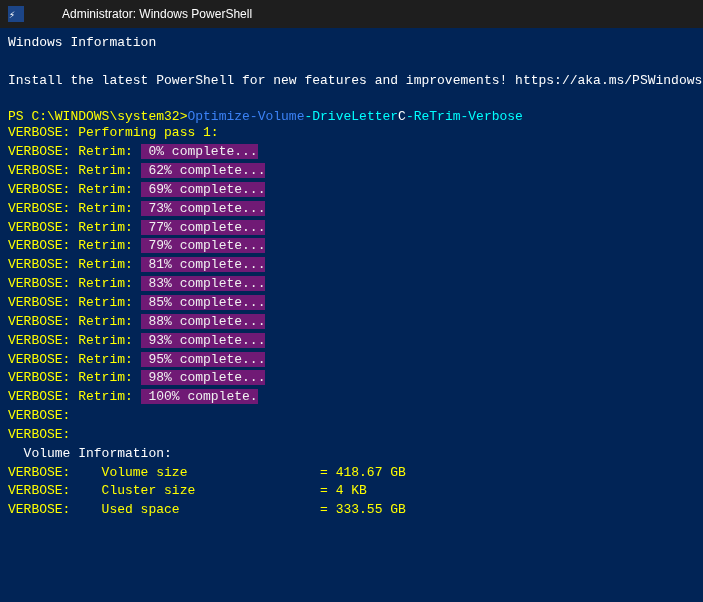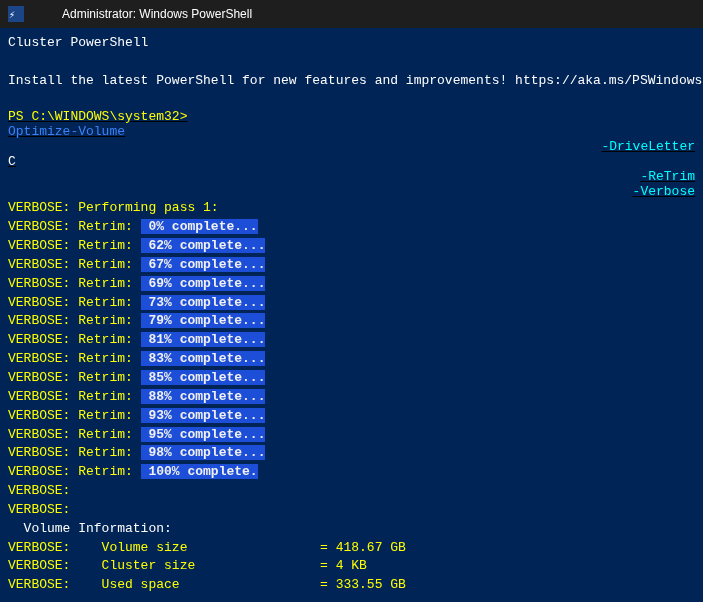--- a/index.html
+++ b/index.html
@@ -57,45 +57,43 @@
     .line.yellow {
       color: #ffff00;
     }
 
     .line.white {
       color: #ffffff;
     }
 
     .cmd-line {
       display: flex;
-      flex-direction: column;
-      text-decoration: underline;
+      flex-direction: row;
     }
 
     .cmd-prefix {
       color: #ffff00;
     }
 
     .cmd-main {
       color: #3b82f6;
     }
 
     .cmd-param {
       color: #00ffff;
       text-align: right;
     }
 
     .cmd-value {
       color: #ffffff;
     }
 
     .highlight-bg {
-      background: #1d4ed8;
+      background: #701a75;
       color: #f0f0f0;
-      font-weight: bold;
     }
 
     .verbose-label {
       color: #ffff00;
       margin-top: 41px;
     }
   </style>
 </head>
 <body>
 
@@ -103,41 +101,41 @@
   <div class="title-bar-icon">
     <svg width="16" height="16" viewBox="0 0 16 16">
       <rect width="16" height="16" fill="#1c4587"></rect>
       <text x="1" y="12" font-size="10" fill="white" font-family="monospace">⚡</text>
     </svg>
   </div>
   <span class="title-bar-text">Administrator: Windows PowerShell</span>
 </div>
 
 <div class="terminal">
-  <div class="line white">Cluster PowerShell</div>
+  <div class="line white">Windows Information</div>
   <div class="line">&nbsp;</div>
   <div class="line white">Install the latest PowerShell for new features and improvements! https://aka.ms/PSWindows</div>
   <div class="line">&nbsp;</div>
 
   <div class="cmd-line">
     <span class="cmd-prefix">PS C:\WINDOWS\system32&gt; </span>
       <span class="cmd-main">Optimize-Volume</span>
       <span class="cmd-param"> -DriveLetter</span>
       <span class="cmd-value"> C</span>
       <span class="cmd-param"> -ReTrim</span>
       <span class="cmd-param"> -Verbose</span>
   </div>
 
   <div class="line yellow">VERBOSE: Performing pass 1:</div>
 
   <div class="line"><span class="verbose-label">VERBOSE: Retrim: </span><span class="highlight-bg"> 0% complete...</span></div>
   <div class="line"><span class="verbose-label">VERBOSE: Retrim: </span><span class="highlight-bg"> 62% complete...</span></div>
-  <div class="line"><span class="verbose-label">VERBOSE: Retrim: </span><span class="highlight-bg"> 67% complete...</span></div>
   <div class="line"><span class="verbose-label">VERBOSE: Retrim: </span><span class="highlight-bg"> 69% complete...</span></div>
   <div class="line"><span class="verbose-label">VERBOSE: Retrim: </span><span class="highlight-bg"> 73% complete...</span></div>
+  <div class="line"><span class="verbose-label">VERBOSE: Retrim: </span><span class="highlight-bg"> 77% complete...</span></div>
   <div class="line"><span class="verbose-label">VERBOSE: Retrim: </span><span class="highlight-bg"> 79% complete...</span></div>
   <div class="line"><span class="verbose-label">VERBOSE: Retrim: </span><span class="highlight-bg"> 81% complete...</span></div>
   <div class="line"><span class="verbose-label">VERBOSE: Retrim: </span><span class="highlight-bg"> 83% complete...</span></div>
   <div class="line"><span class="verbose-label">VERBOSE: Retrim: </span><span class="highlight-bg"> 85% complete...</span></div>
   <div class="line"><span class="verbose-label">VERBOSE: Retrim: </span><span class="highlight-bg"> 88% complete...</span></div>
   <div class="line"><span class="verbose-label">VERBOSE: Retrim: </span><span class="highlight-bg"> 93% complete...</span></div>
   <div class="line"><span class="verbose-label">VERBOSE: Retrim: </span><span class="highlight-bg"> 95% complete...</span></div>
   <div class="line"><span class="verbose-label">VERBOSE: Retrim: </span><span class="highlight-bg"> 98% complete...</span></div>
   <div class="line"><span class="verbose-label">VERBOSE: Retrim: </span><span class="highlight-bg"> 100% complete.</span></div>
 

